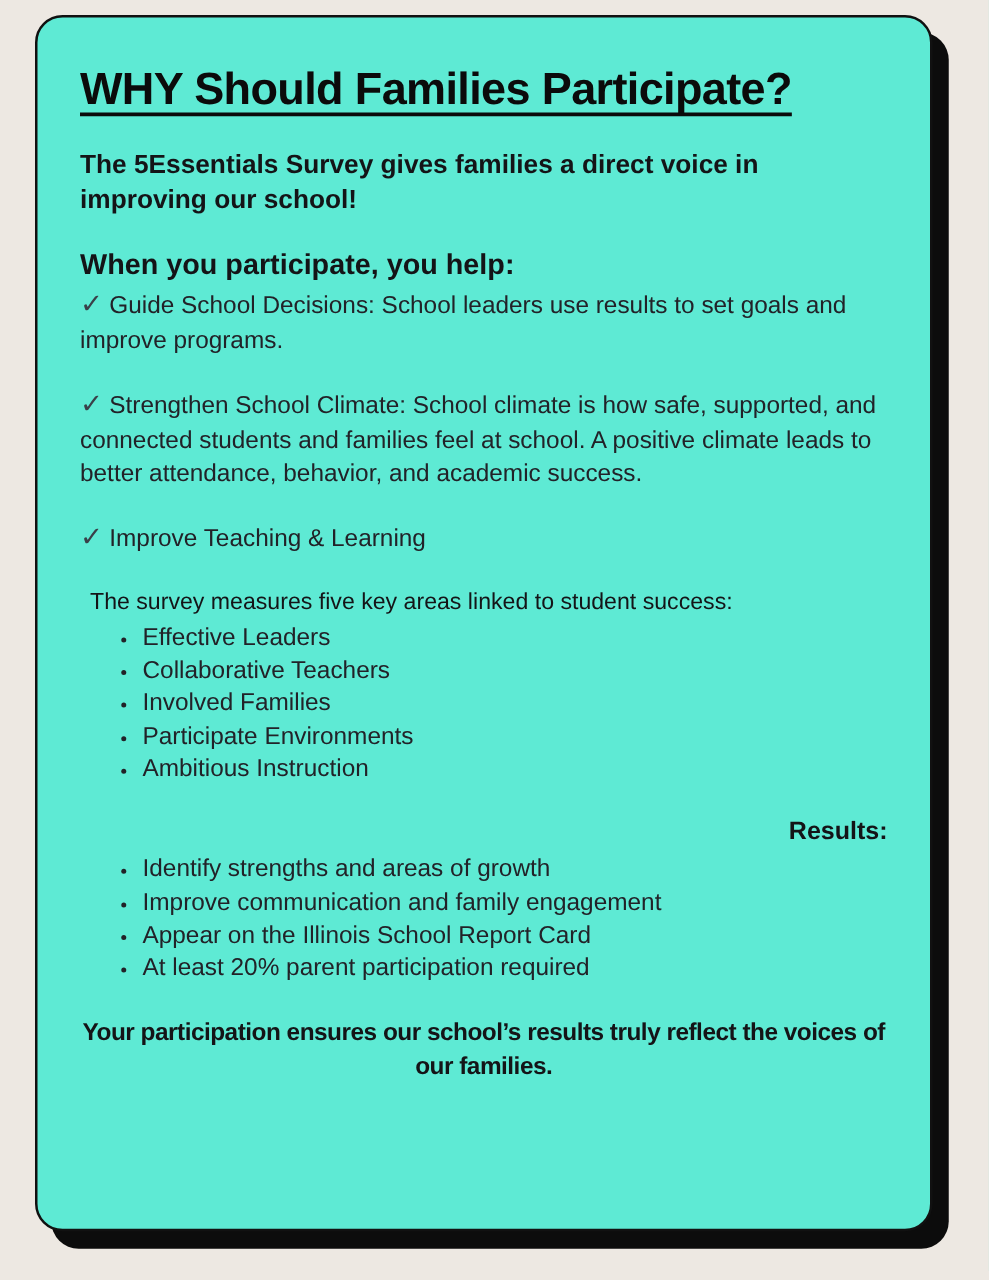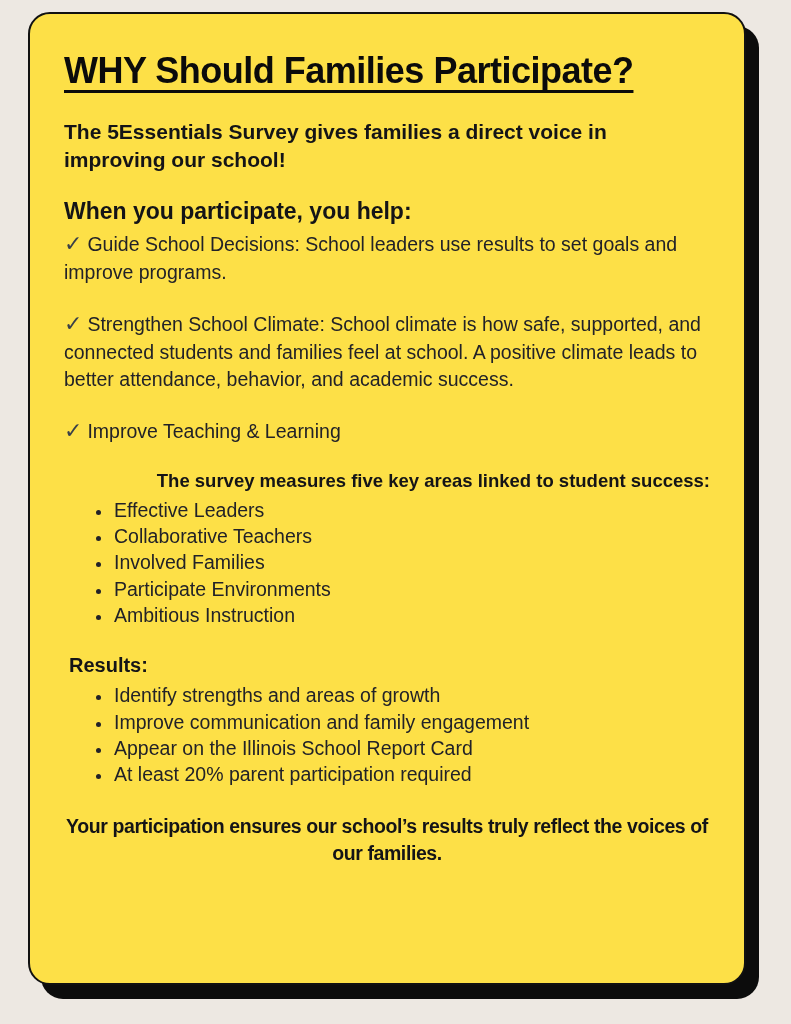--- a/index.html
+++ b/index.html
@@ -12,21 +12,21 @@
     font-family: "Liberation Sans", "DejaVu Sans", sans-serif;
     color: #1F1F23;
     overflow: hidden;
   }
   .card {
     position: absolute;
     left: 28px;
     top: 12px;
     width: 718px;
     height: 973px;
-    background: #fde047;
+    background: #5eead4;
     border: 2.5px solid #111111;
     border-radius: 22px;
     box-shadow: 13px 14px 0 #0C0C0C;
     padding: 30px 34px 0 34px;
     overflow: hidden;
   }
   .title {
     font-size: 36px;
     font-weight: 800;
     color: #0B0B0B;
@@ -58,30 +58,30 @@
   }
   .check-item:last-of-type { margin-bottom: 28px; }
   .check {
     color: #3A4049;
     font-size: 22px;
     margin-right: 5px;
     font-family: "DejaVu Sans", sans-serif;
   }
   .areas-heading {
     font-size: 18.5px;
-    font-weight: bold;
+    font-weight: normal;
     color: #141417;
     margin: 0 0 5px 8px;
-    text-align: right;
   }
   .results-heading {
     font-size: 20px;
     font-weight: bold;
     color: #141417;
     margin: 0 0 5px 5px;
+    text-align: right;
   }
   ul.flyer-list {
     margin: 0 0 26px 0;
     padding-left: 48px;
     list-style: disc outside;
   }
   ul.flyer-list li {
     font-size: 19.5px;
     line-height: 1.35;
     color: #222228;

